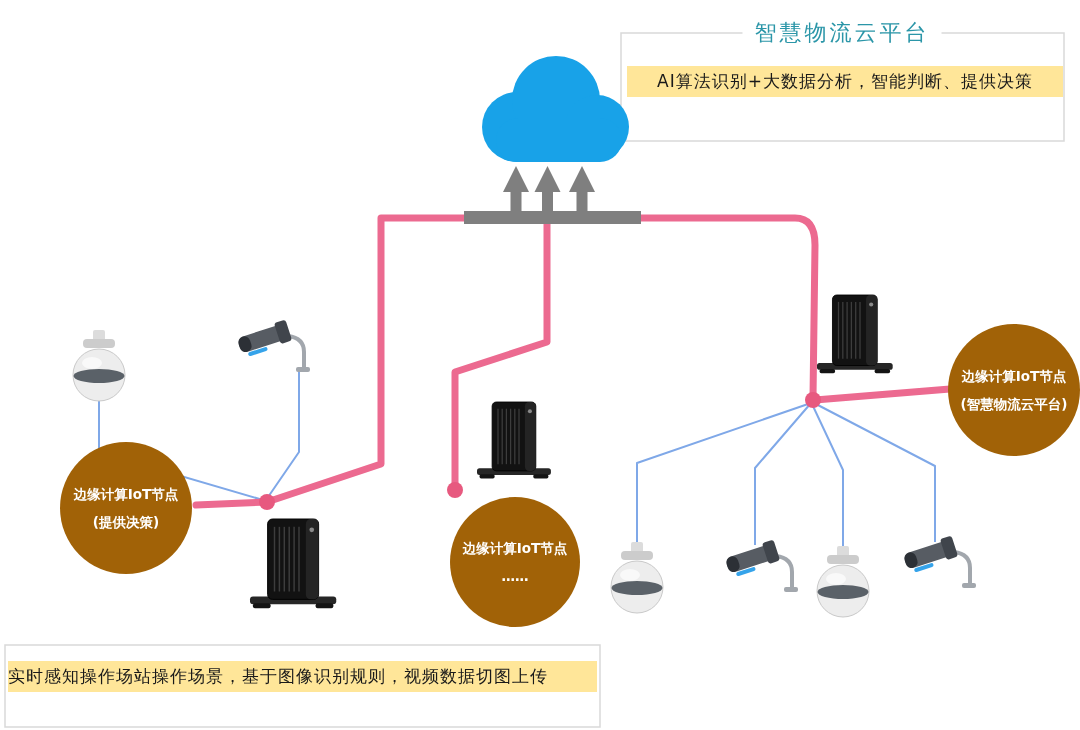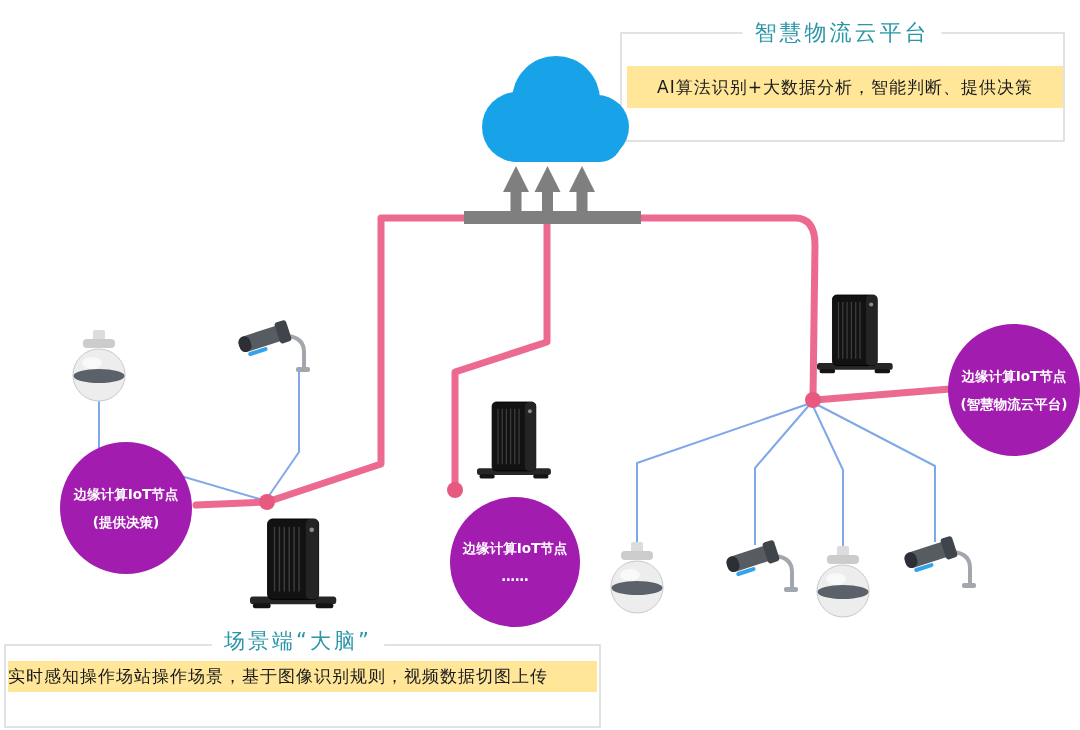--- a/index.html
+++ b/index.html
@@ -12,28 +12,28 @@
     position:absolute;color:#2b96a8;font-weight:normal;font-size:22px;
     background:#ffffff;padding:0 12px;white-space:nowrap;transform:translateX(-50%);
     letter-spacing:3px;line-height:30px;height:30px;
   }
   .top-title{left:842px;top:18px;}
   .bottom-title{left:298px;top:626px;font-size:21px;}
   .banner{
     position:absolute;background:#ffe699;display:flex;align-items:center;
     font-size:17px;color:#1a1a1a;letter-spacing:1px;white-space:nowrap;
   }
-  .top-banner{left:627px;top:66px;width:436px;height:42px;justify-content:center;}
+  .top-banner{left:627px;top:66px;width:436px;height:31px;justify-content:center;}
   .bottom-banner{left:8px;top:661px;width:589px;height:31px;}
   .cloud-label{
     position:absolute;left:513px;top:64px;width:84px;height:46px;line-height:46px;
     text-align:center;color:#ffffff;font-size:38px;font-weight:bold;letter-spacing:1px;
   }
   .node{
-    position:absolute;border-radius:50%;background:#a21caf;color:#ffffff;
+    position:absolute;border-radius:50%;background:#a16207;color:#ffffff;
     display:flex;flex-direction:column;align-items:center;justify-content:center;
     text-align:center;font-weight:bold;font-size:13.5px;line-height:1.65;gap:6px;
   }
   .node-left{left:60px;top:442px;width:132px;height:132px;}
   .node-middle{left:450px;top:497px;width:130px;height:130px;}
   .node-right{left:948px;top:324px;width:132px;height:132px;}
 </style>
 </head>
 <body>
 
@@ -123,21 +123,20 @@
     <use href="#sym-dome" transform="translate(606,542)"></use>
     <use href="#sym-bullet" transform="translate(724,540)"></use>
     <use href="#sym-dome" transform="translate(812,546)"></use>
     <use href="#sym-bullet" transform="translate(902,536)"></use>
   </svg>
 
 
   <div class="title top-title">智慧物流云平台</div>
   <div class="banner top-banner">AI算法识别+大数据分析，智能判断、提供决策</div>
 
-  <div class="title bottom-title">场景端“大脑”</div>
   <div class="banner bottom-banner">实时感知操作场站操作场景，基于图像识别规则，视频数据切图上传</div>
 
   <div class="node node-left">
     <div>边缘计算IoT节点</div>
     <div>(提供决策)</div>
   </div>
   <div class="node node-middle">
     <div>边缘计算IoT节点</div>
     <div>……</div>
   </div>

